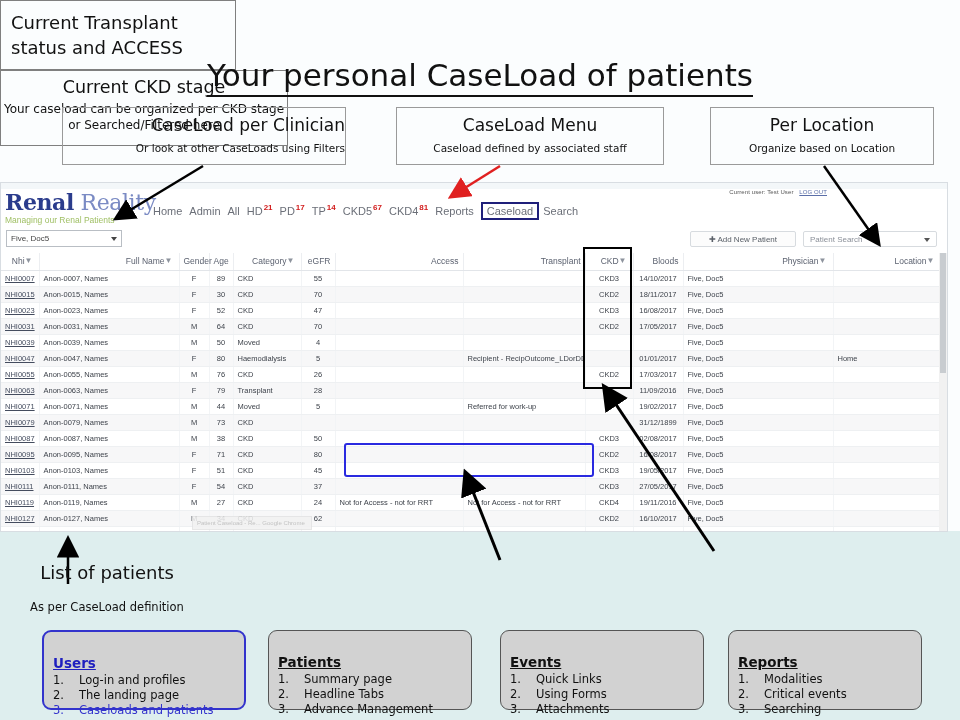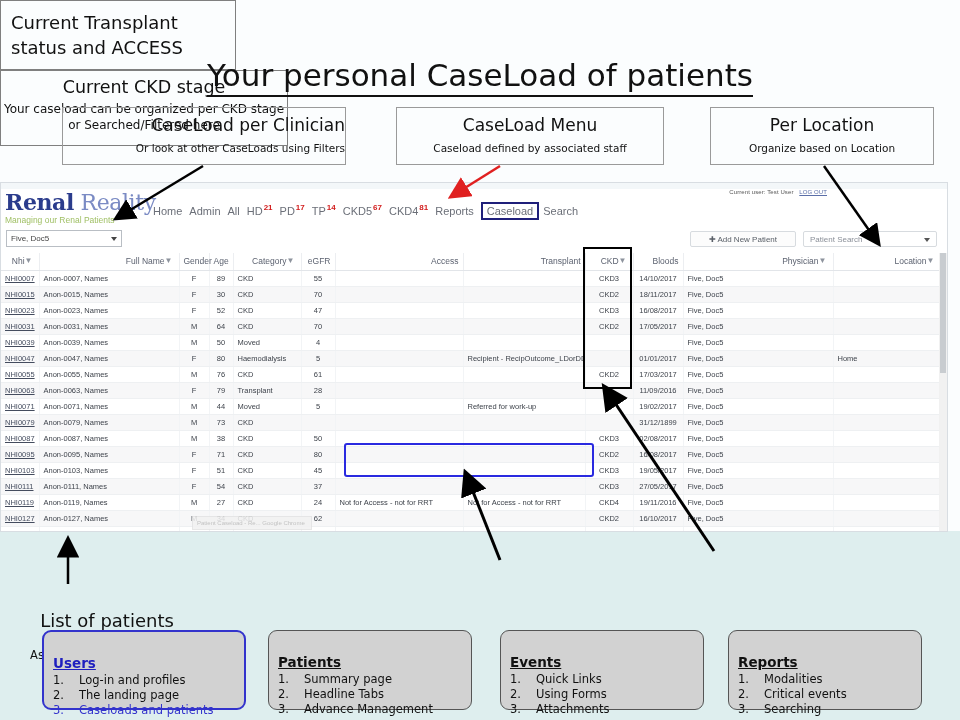--- a/index.html
+++ b/index.html
@@ -37,21 +37,21 @@
   .callout .small {
     font-size:10.5px; color:#111; margin-top:7px;
     font-family:"DejaVu Sans", sans-serif; line-height:13px;
   }
   #callout-clinician { left:62px;  top:107px; width:284px; height:58px;text-align:right; }
   #callout-menu      { left:396px; top:107px; width:268px; height:58px; }
   #callout-location  { left:710px; top:107px; width:224px; height:58px; }
 
   
   .plain-callout { position:absolute; text-align:center; }
-  .plain-callout .big   { font-size:18px; color:#111; font-family:"DejaVu Sans", sans-serif;margin-top:48px; }
+  .plain-callout .big   { font-size:18px; color:#111; font-family:"DejaVu Sans", sans-serif; }
   .plain-callout .small { font-size:11.5px; color:#111; margin-top:17px; font-family:"DejaVu Sans", sans-serif; }
   #callout-list { left:12px; top:562px; width:190px; }
 
   #callout-transplant { left:231px; top:548px; width:236px; height:70px;
       border:1.5px solid #7f7f7f; padding:9px 10px 0 10px; text-align:left; }
   #callout-transplant .big { font-size:18px; line-height:25px; font-family:"DejaVu Sans", sans-serif; color:#111; }
 
   #callout-ckd { left:652px; top:548px; width:288px; height:76px;
       border:1.5px solid #7f7f7f; padding-top:6px; text-align:center; }
   #callout-ckd .big   { font-size:17.5px; font-family:"DejaVu Sans", sans-serif; color:#111; }
@@ -350,21 +350,21 @@
               <td class="c">01/01/2017</td>
               <td>Five, Doc5</td>
               <td>Home</td>
             </tr>
             <tr>
               <td class="nhi"><a>NHI0055</a></td>
               <td>Anon-0055, Names</td>
               <td class="c">M</td>
               <td class="c">76</td>
               <td>CKD</td>
-              <td class="c">61</td>
+              <td class="c">26</td>
               <td></td>
               <td></td>
               <td class="c">CKD2</td>
               <td class="c">17/03/2017</td>
               <td>Five, Doc5</td>
               <td></td>
             </tr>
             <tr>
               <td class="nhi"><a>NHI0063</a></td>
               <td>Anon-0063, Names</td>

